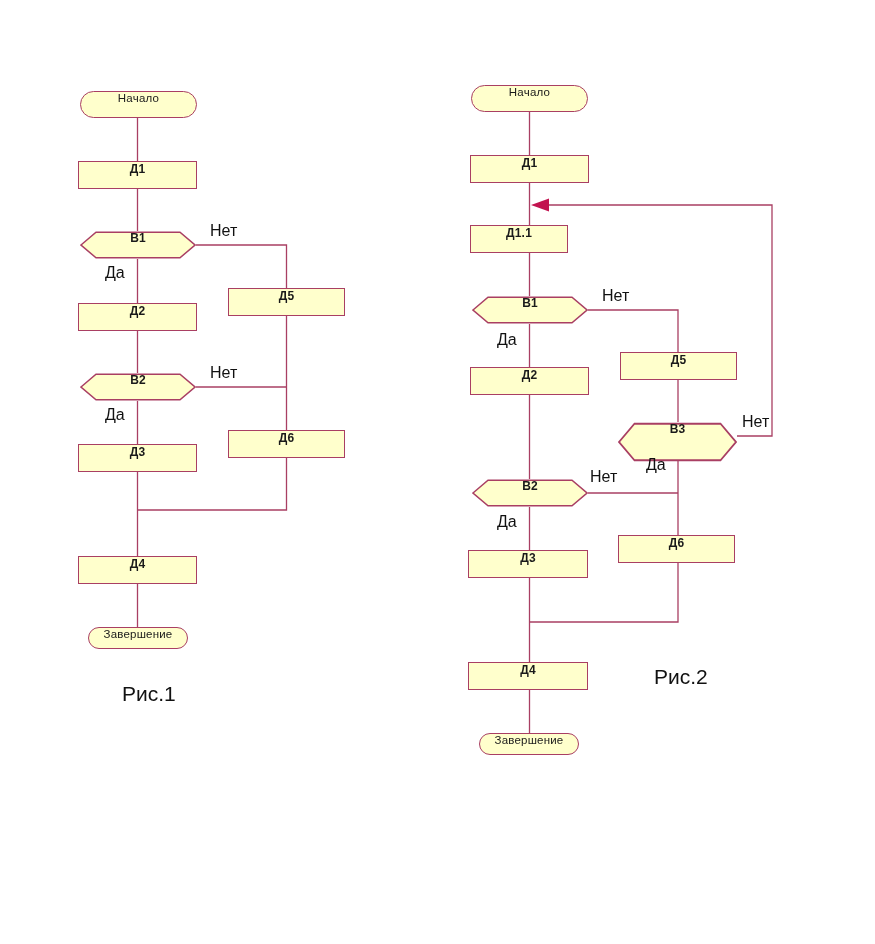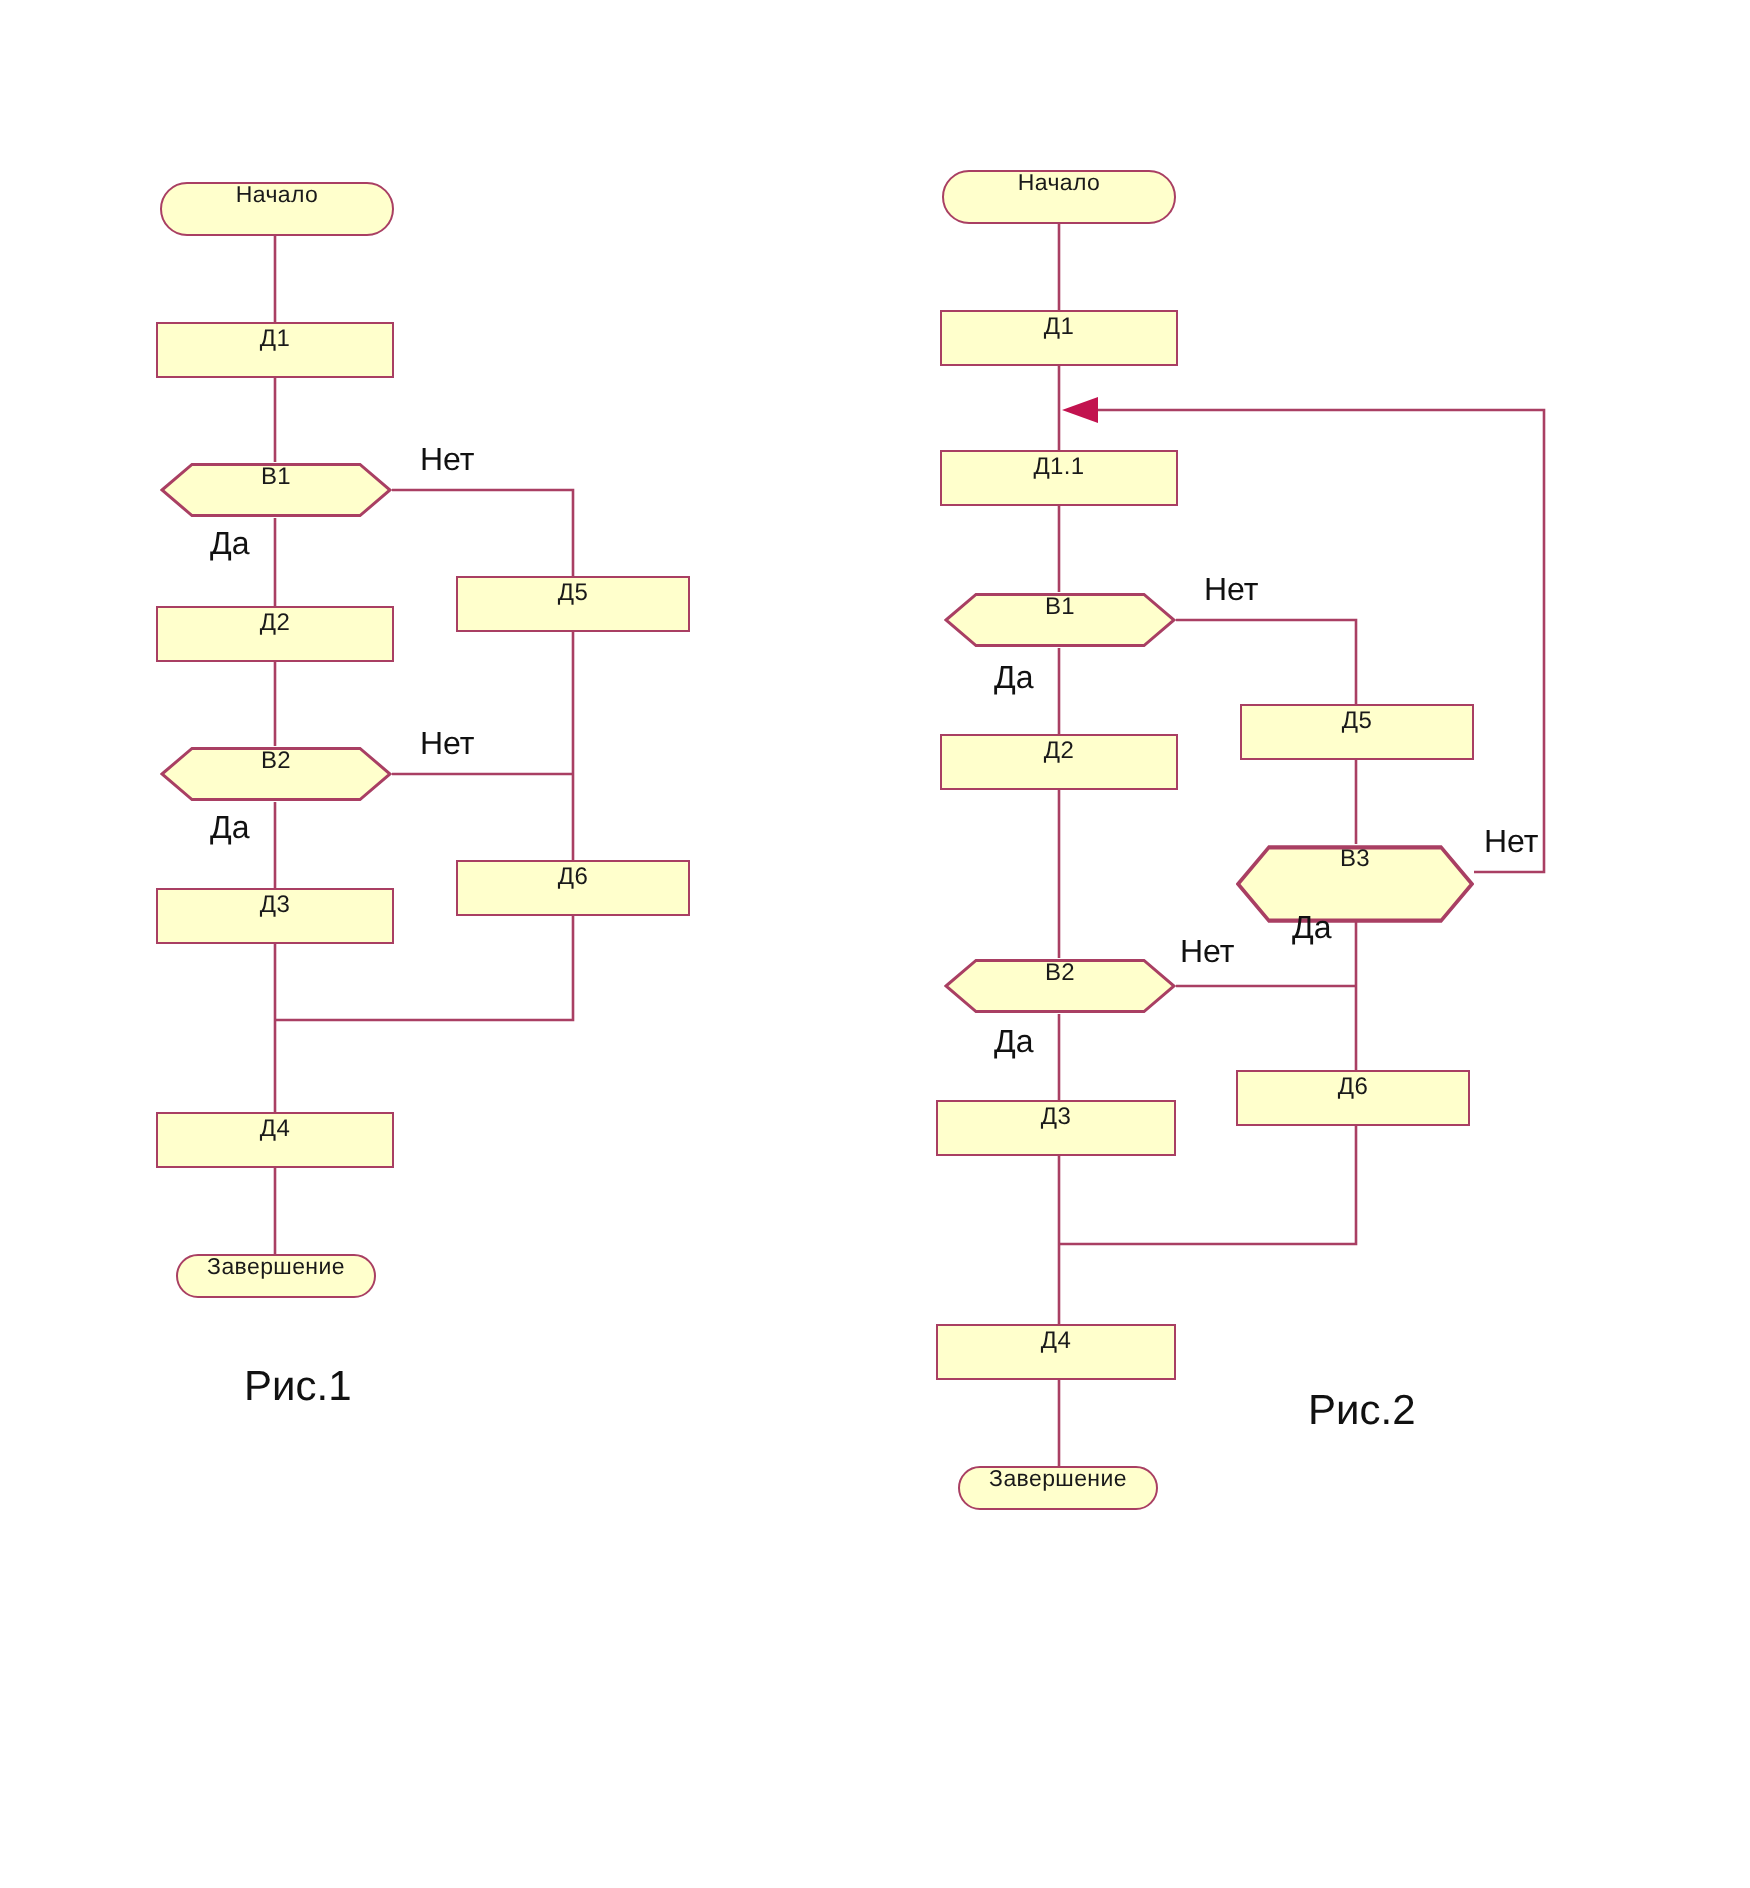--- a/index.html
+++ b/index.html
@@ -12,21 +12,21 @@
   #edges { position:absolute; left:0; top:0; width:875px; height:944px; pointer-events:none; }
   #edges polyline { fill:none; stroke:#A93F63; stroke-width:1.3; }
   #edges .arrowhead { fill:#C2134F; stroke:none; }
 
   .node { position:absolute; display:flex; justify-content:center; }
   .rect    { background:#FFFFCC; border:1.5px solid #A93F63; }
   .stadium { background:#FFFFCC; border:1.5px solid #A93F63; border-radius:14px; }
   .hex svg { position:absolute; left:0; top:0; width:100%; height:100%; display:block; }
   .hex polygon { fill:#FFFFCC; stroke:#A93F63; stroke-width:1.5; }
 
-  .lbl { position:relative; font-size:12px; font-weight:normal; color:#1a1a1a; letter-spacing:0.2px; }
+  .lbl { position:relative; font-size:12px; font-weight:bold; color:#1a1a1a; letter-spacing:0.2px; }
   .terminal .lbl { font-weight:normal; font-size:11.5px; }
 
   .edge-label { position:absolute; font-size:16px; color:#111111; }
   .caption { position:absolute; font-size:21px; color:#111111; }
 </style>
 </head>
 <body>
 
 <div class="canvas">
 
@@ -120,21 +120,21 @@
   <div>
 
     <div class="node stadium terminal" style="left:471px;top:85px;width:117px;height:27px;">
       <span class="lbl">Начало</span>
     </div>
 
     <div class="node rect" style="left:470px;top:155px;width:119px;height:28px;">
       <span class="lbl">Д1</span>
     </div>
 
-    <div class="node rect" style="left:470px;top:225px;width:119px;height:28px;">
+    <div class="node rect" style="left:470px;top:225px;width:98px;height:28px;">
       <span class="lbl">Д1.1</span>
     </div>
 
     <div class="node hex" style="left:472px;top:296px;width:116px;height:28px;">
       <svg viewBox="0 0 116 28" preserveAspectRatio="none">
           <polygon points="1,14 16,1.2 100,1.2 115,14 100,26.8 16,26.8"></polygon>
         </svg>
       <span class="lbl">В1</span>
     </div>
 
@@ -176,16 +176,16 @@
       <span class="lbl">Завершение</span>
     </div>
 
     <span class="edge-label" style="left:602px;top:287px;">Нет</span>
     <span class="edge-label" style="left:497px;top:331px;">Да</span>
     <span class="edge-label" style="left:742px;top:413px;">Нет</span>
     <span class="edge-label" style="left:646px;top:456px;">Да</span>
     <span class="edge-label" style="left:590px;top:468px;">Нет</span>
     <span class="edge-label" style="left:497px;top:513px;">Да</span>
 
-    <span class="caption" style="left:654px;top:694px;">Рис.2</span>
+    <span class="caption" style="left:654px;top:665px;">Рис.2</span>
   </div>
 
 </div>
 
 </body></html>

